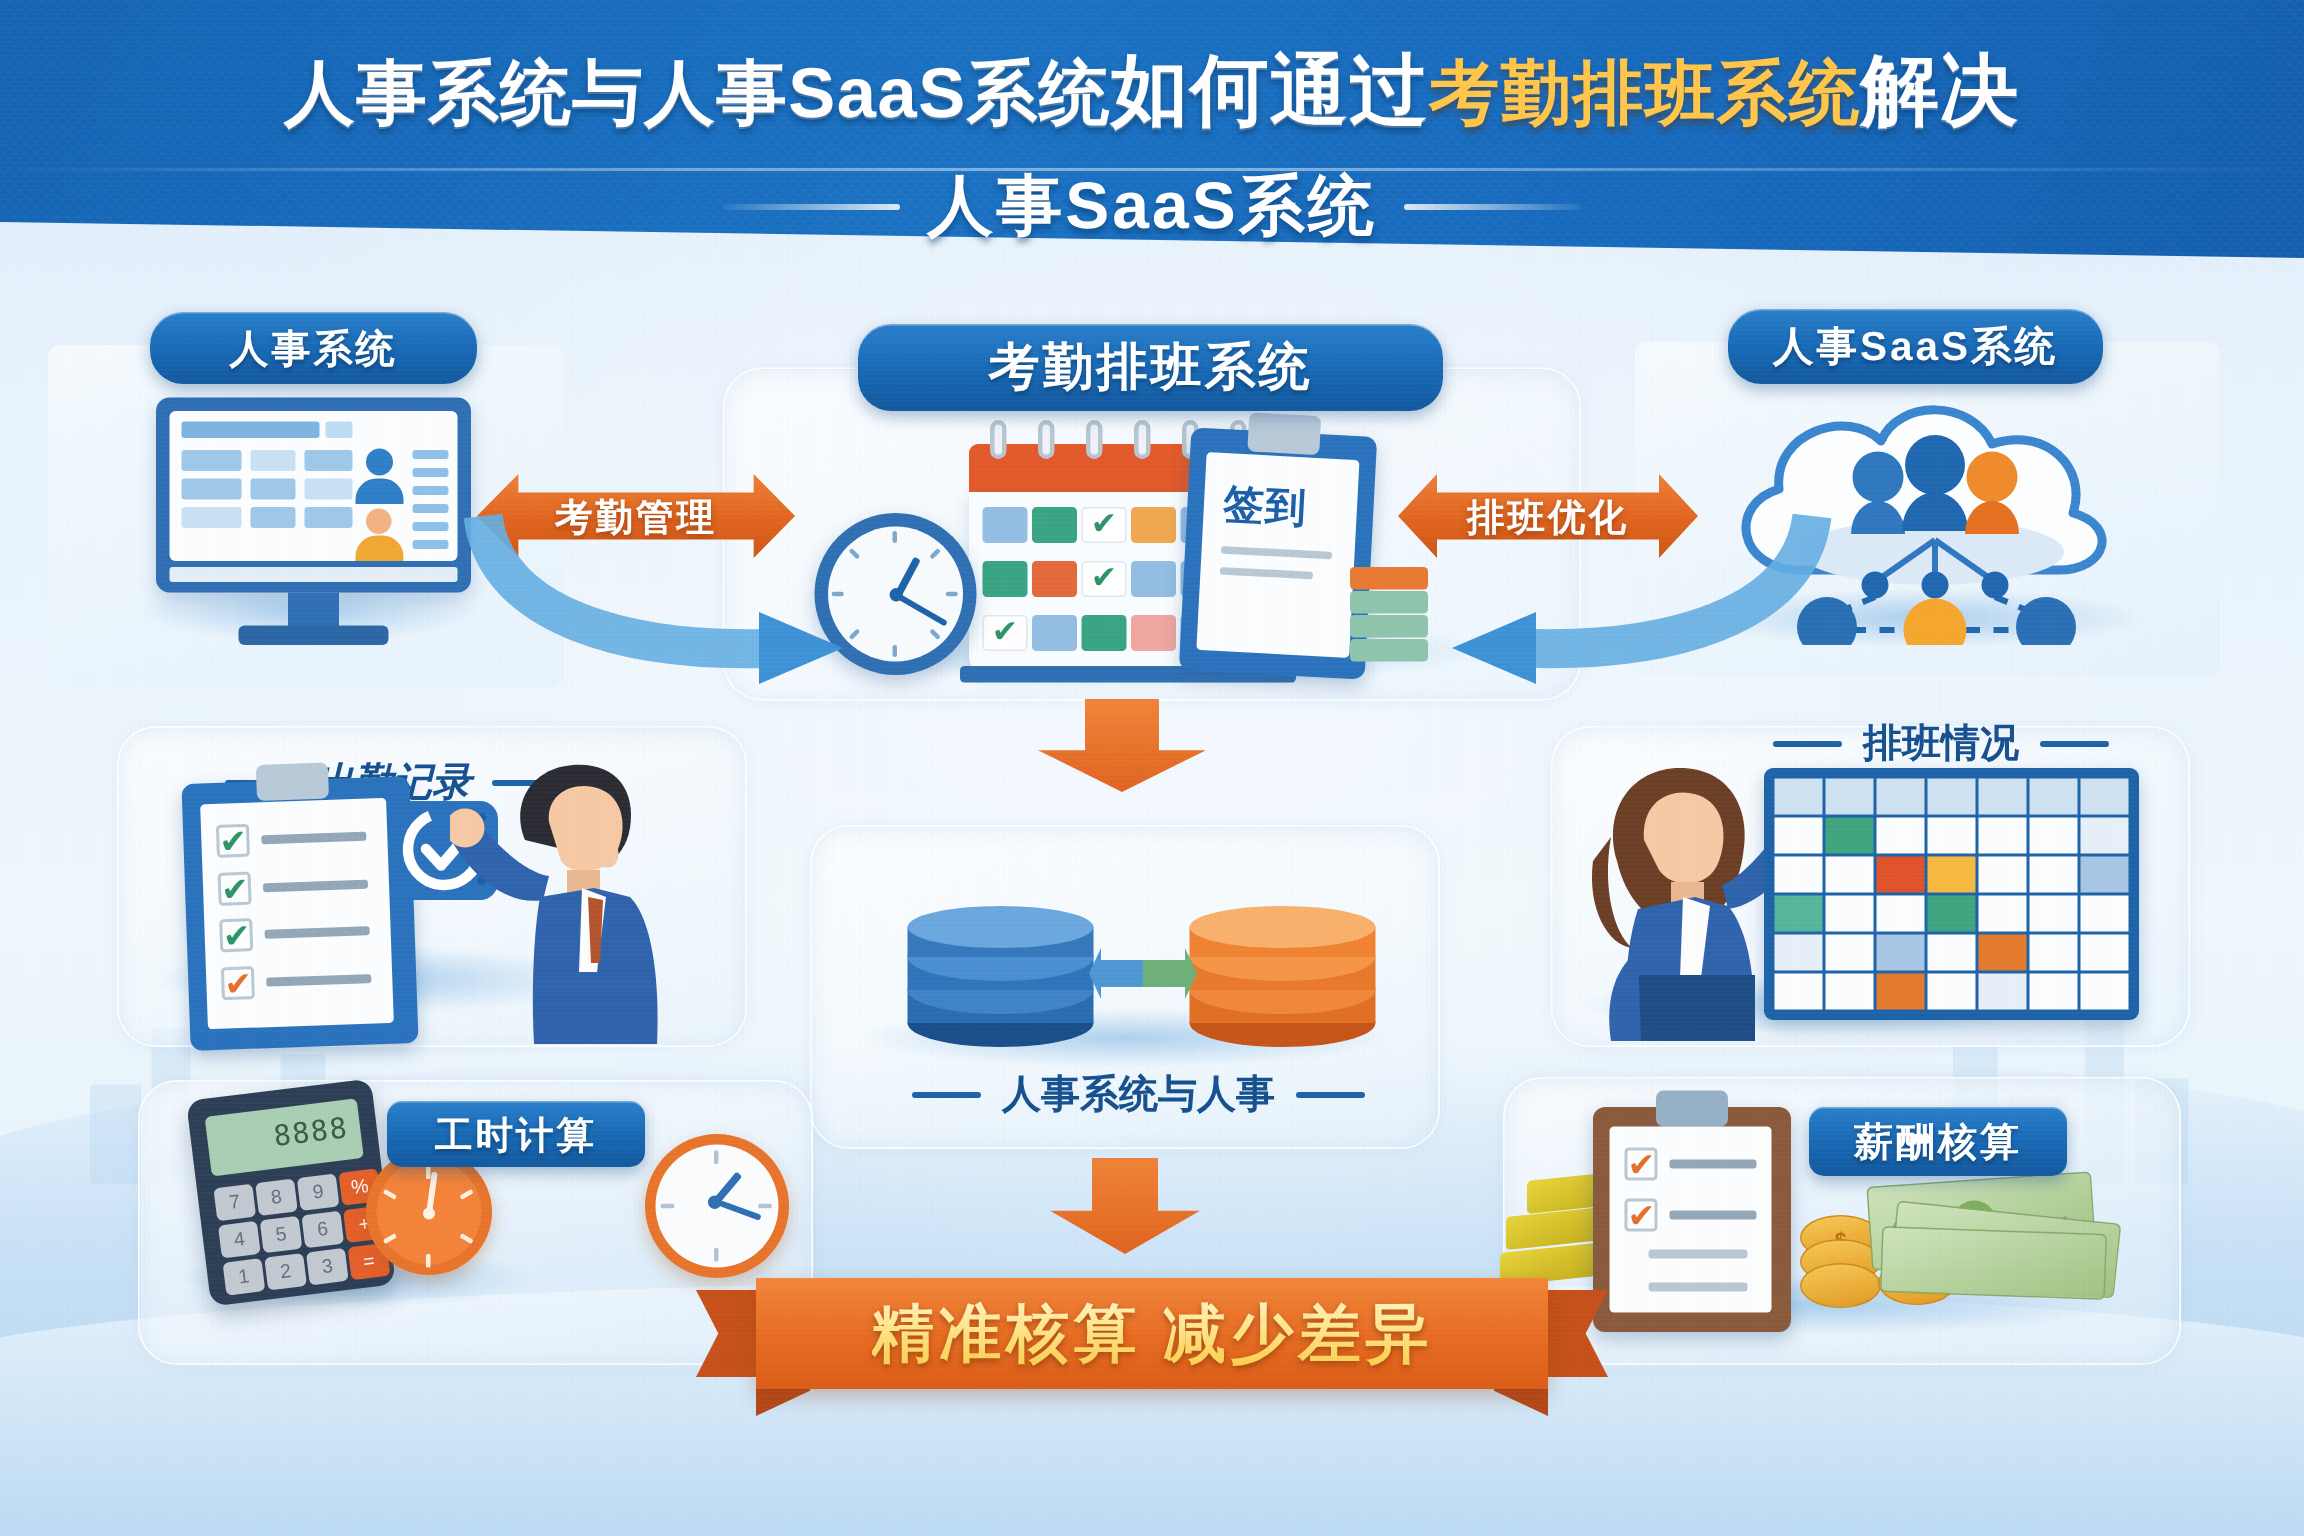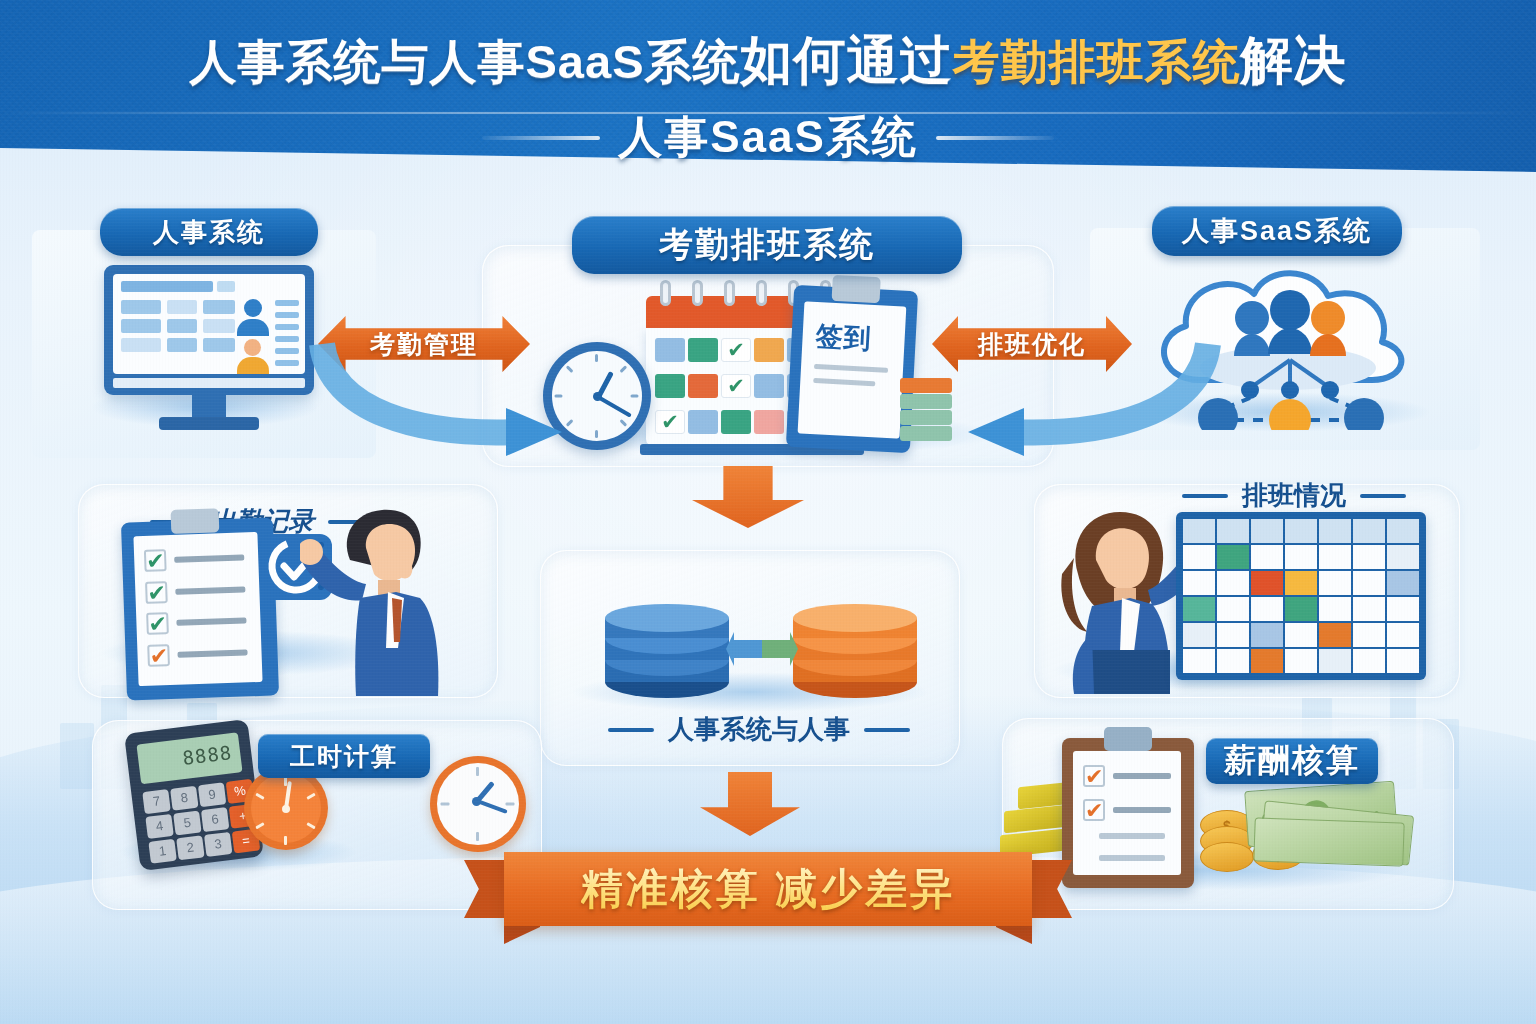--- a/index.html
+++ b/index.html
@@ -594,21 +594,21 @@
   <div class="coin" style="left:1252px;top:840px;width:52px;height:30px;font-size:14px;line-height:30px;">$</div>
   <div style="position:absolute;left:1246px;top:786px;width:172px;height:78px;">
     <div class="bill" style="left:0;top:0;width:150px;height:56px;transform:rotate(-4deg)">
       <div style="position:absolute;left:54px;top:13px;width:30px;height:30px;border-radius:50%;background:#7fae62;color:#e9f5dd;font-weight:bold;font-size:19px;text-align:center;line-height:30px;">$</div>
       <div style="position:absolute;left:14px;top:20px;color:#81ab66;font-weight:bold;font-size:17px;">6</div>
       <div style="position:absolute;right:16px;top:22px;color:#81ab66;font-weight:bold;font-size:13px;">•</div>
     </div>
     <div class="bill" style="left:16px;top:22px;width:150px;height:50px;transform:rotate(6deg)"></div>
     <div class="bill" style="left:8px;top:34px;width:150px;height:44px;transform:rotate(2deg)"></div>
   </div>
-  <div class="badge" style="left:1206px;top:738px;width:172px;height:46px;font-size:32px;border-radius:10px;">薪酬核算</div>
+  <div class="badge" style="left:1206px;top:738px;width:172px;height:46px;font-size:26px;border-radius:10px;">薪酬核算</div>
 
   <div class="ribbon">
     <div class="tail l"></div>
     <div class="tail r"></div>
     <div class="notchL"></div>
     <div class="notchR"></div>
     <div class="body">
       <span>精准核算 减少差异</span>
     </div>
   </div>

